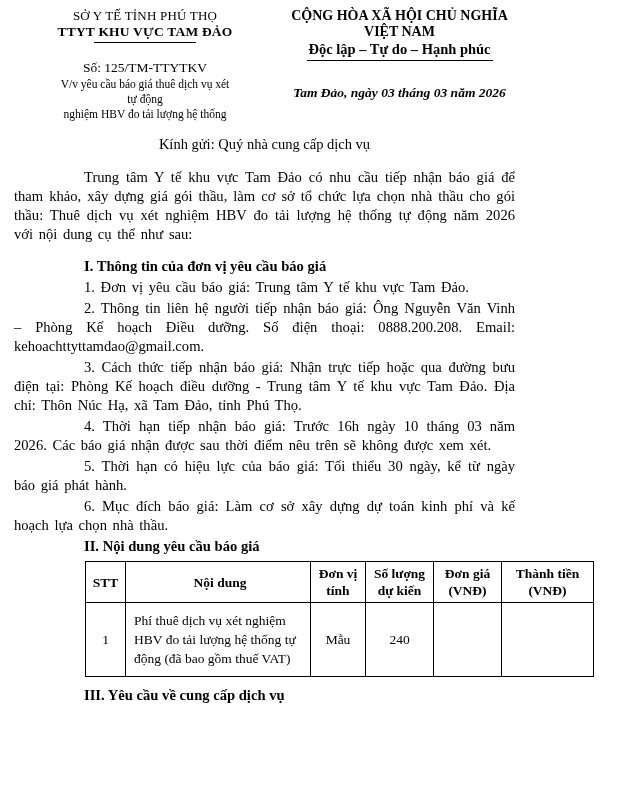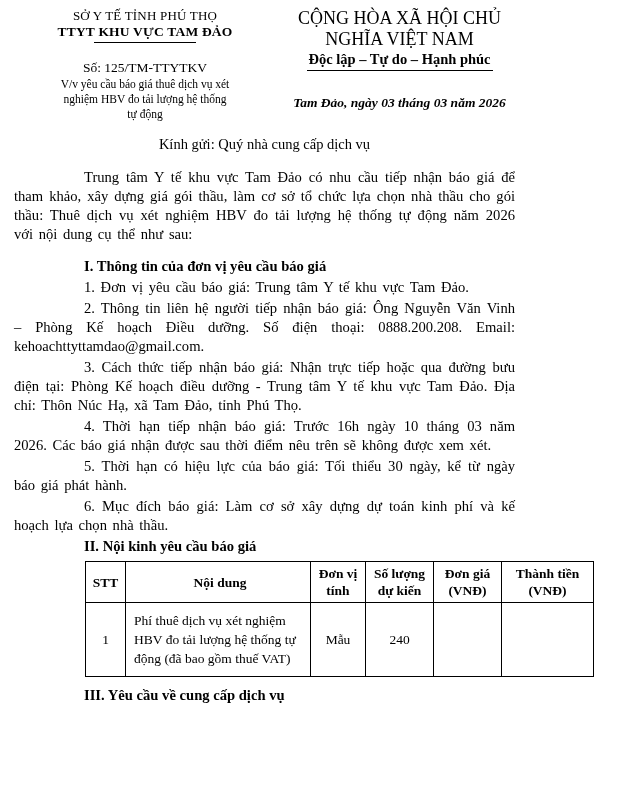--- a/index.html
+++ b/index.html
@@ -15,21 +15,21 @@
   .letterhead { display: flex; align-items: flex-start; }
   .lh-left  { width: 262px; text-align: center; }
   .lh-right { flex: 1; text-align: center; padding-left: 8px; }
   .dept   { font-size: 13px; letter-spacing: 0.2px; }
   .org    { font-size: 13.5px; font-weight: bold; letter-spacing: 0.2px; }
   .rule   { border-bottom: 1.5px solid #000; margin: 2px auto 0 auto; height: 0; }
   .rule-left  { width: 102px; }
   .rule-right { width: 186px; }
   .doc-number { font-size: 13.5px; margin-top: 17px; }
   .subject { font-size: 11.5px; line-height: 15px; margin-top: 1px; }
-  .national1 { font-size: 18px; font-weight: normal; }
+  .national1 { font-size: 14px; font-weight: bold; }
   .national2 { font-size: 14.5px; font-weight: bold; margin-top: 1px; }
   .place-date { font-size: 13.5px; font-weight: bold; font-style: italic; margin-top: 24px; }
 
   
   .doc-title { text-align: center; font-weight: bold; font-size: 15.5px; margin-top: 16px; letter-spacing: 0.3px; }
   .salutation { text-align: center; font-size: 14.5px; margin-top: 14px; }
   .para {
     font-size: 14.6px; line-height: 19px;
     text-align: justify; word-spacing: 2px;
     margin-top: 2px;
@@ -71,22 +71,22 @@
 <div class="page">
 
   <div class="letterhead">
     <div class="lh-left">
       <div class="dept">SỞ Y TẾ TỈNH PHÚ THỌ</div>
       <div class="org">TTYT KHU VỰC TAM ĐẢO</div>
       <div class="rule rule-left"></div>
       <div class="doc-number">Số: 125/TM-TTYTKV</div>
       <div class="subject">
         <div>V/v yêu cầu báo giá thuê dịch vụ xét</div>
+        <div>tự động</div>
         <div>nghiệm HBV đo tải lượng hệ thống</div>
-        <div>tự động</div>
       </div>
     </div>
     <div class="lh-right">
       <div class="national1">CỘNG HÒA XÃ HỘI CHỦ NGHĨA VIỆT NAM</div>
       <div class="national2">Độc lập – Tự do – Hạnh phúc</div>
       <div class="rule rule-right"></div>
       <div class="place-date">Tam Đảo, ngày 03 tháng 03 năm 2026</div>
     </div>
   </div>
 
@@ -97,21 +97,21 @@
 
   <div class="heading h1">I. Thông tin của đơn vị yêu cầu báo giá</div>
 
   <p class="para indent item">1. Đơn vị yêu cầu báo giá: Trung tâm Y tế khu vực Tam Đảo.</p>
   <p class="para indent item">2. Thông tin liên hệ người tiếp nhận báo giá: Ông Nguyễn Văn Vinh – Phòng Kế hoạch Điều dưỡng. Số điện thoại: 0888.200.208. Email: kehoachttyttamdao@gmail.com.</p>
   <p class="para indent item">3. Cách thức tiếp nhận báo giá: Nhận trực tiếp hoặc qua đường bưu điện tại: Phòng Kế hoạch điều dưỡng - Trung tâm Y tế khu vực Tam Đảo. Địa chỉ: Thôn Núc Hạ, xã Tam Đảo, tỉnh Phú Thọ.</p>
   <p class="para indent item">4. Thời hạn tiếp nhận báo giá: Trước 16h ngày 10 tháng 03 năm 2026. Các báo giá nhận được sau thời điểm nêu trên sẽ không được xem xét.</p>
   <p class="para indent item">5. Thời hạn có hiệu lực của báo giá: Tối thiểu 30 ngày, kể từ ngày báo giá phát hành.</p>
   <p class="para indent item">6. Mục đích báo giá: Làm cơ sở xây dựng dự toán kinh phí và kế hoạch lựa chọn nhà thầu.</p>
 
-  <div class="heading h2">II. Nội kinh yêu cầu báo giá</div>
+  <div class="heading h2">II. Nội dung yêu cầu báo giá</div>
 
   <table class="quote">
     <thead>
       <tr>
         <th class="c-stt">STT</th>
         <th class="c-nd">Nội dung</th>
         <th class="c-dv">Đơn vị tính</th>
         <th class="c-sl">Số lượng dự kiến</th>
         <th class="c-dg">Đơn giá (VNĐ)</th>
         <th class="c-tt">Thành tiền (VNĐ)</th>

